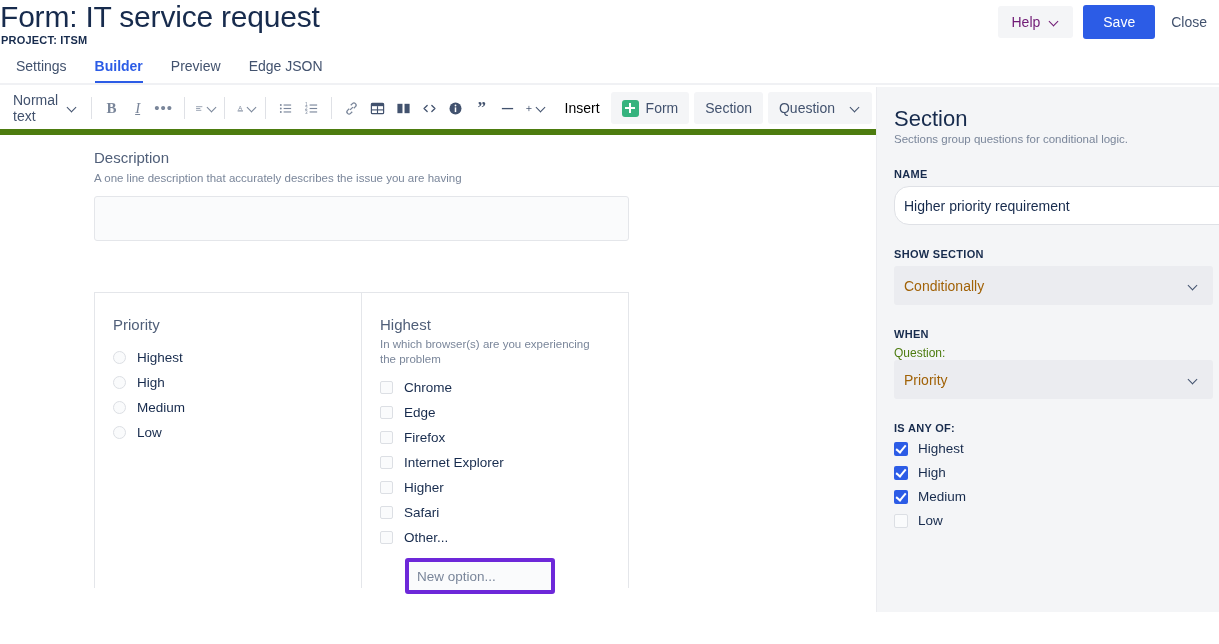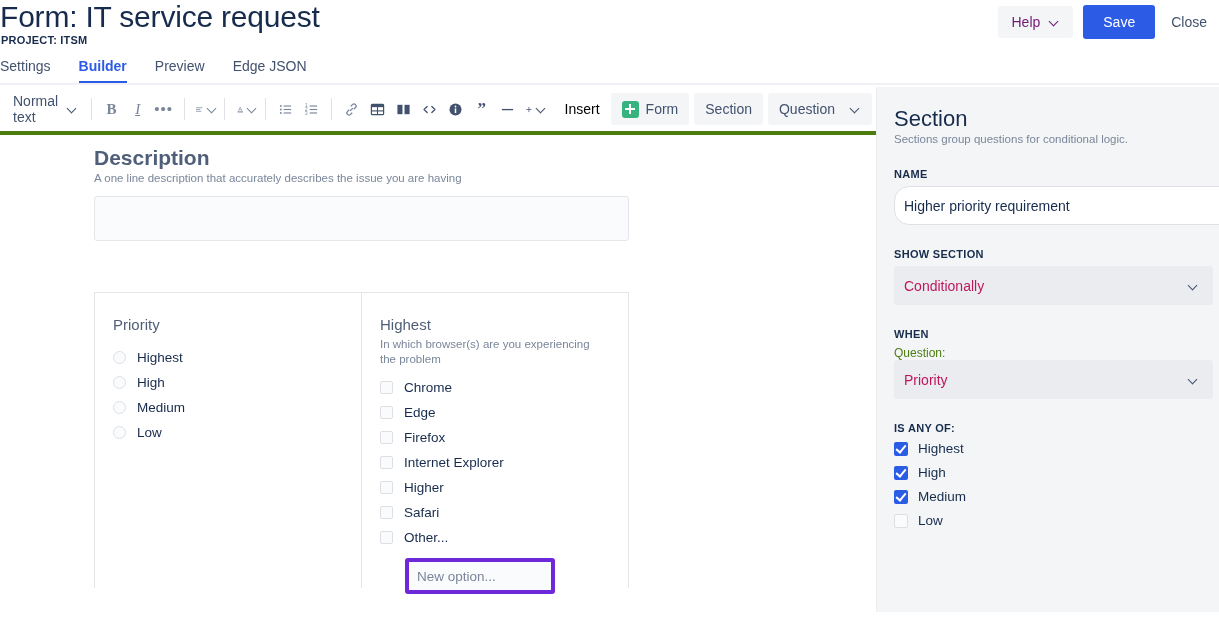--- a/index.html
+++ b/index.html
@@ -57,33 +57,33 @@
   .tabs {
     position: absolute; left: 0; top: 58px; width: 1219px; height: 27px;
     display: flex; align-items: flex-start; gap: 0px;
     border-bottom: 2px solid #f0f1f4;
   }
   .tab {
     padding: 0 14px 7px 14px; font-size: 14px; color: #42526e;
     cursor: pointer; position: relative; background: none; border: none;
     font-family: "Liberation Sans", sans-serif;
   }
-  .tab:first-child { padding-left: 0; }
+  .tab:first-child { padding-left: 16px; }
   .tab.active { color: #2c5ce6; font-weight: bold; }
   .tab.active::after {
     content: ""; position: absolute; left: 14px; right: 14px; bottom: -2px;
     height: 2px; background: #2c5ce6;
   }
   .tab:first-child.active::after { left: 0; }
 
   
   .toolbar {
     position: absolute; left: 0; top: 87px; width: 876px; height: 48px;
     display: flex; align-items: center; padding: 0 4px;
-    border-bottom: 4px solid #4d7c0f;
+    border-bottom: 6px solid #4d7c0f;
     background: #ffffff;
   }
   .tb-item {
     display: flex; align-items: center; justify-content: center;
     height: 30px; min-width: 26px; padding: 0 4px;
     color: #7a869a; cursor: pointer; border-radius: 3px;
     font-size: 14px;
   }
   .tb-item.dark { color: #42526e; }
   .tb-text {
@@ -112,21 +112,21 @@
   }
   .green-plus::before { left: 3.5px; top: 7.6px; width: 10px; height: 1.8px; }
   .green-plus::after { left: 7.6px; top: 3.5px; width: 1.8px; height: 10px; }
 
   
   .canvas {
     position: absolute; left: 0; top: 135px; width: 876px; height: 509px;
     background: #ffffff; overflow: hidden;
   }
   .q-desc-wrap { position: absolute; left: 94px; top: 13px; width: 535px; }
-  .q-label { font-size: 21px; color: #505f79; line-height: 20px; font-weight: bold; }
+  .q-label { font-size: 15px; color: #505f79; line-height: 20px; }
   .q-help { font-size: 11.5px; color: #7a869a; line-height: 16px; margin-top: 2px; }
   .text-input-box {
     margin-top: 10px; height: 45px; width: 535px;
     background: #fafbfc; border: 1px solid #e4e6ea; border-radius: 3px;
   }
 
   
   .tbl {
     position: absolute; left: 94px; top: 157px;
     width: 535px; height: 296px;
@@ -172,21 +172,21 @@
   .field {
     width: 376px; height: 39px; background: #ffffff;
     border: 1px solid #dfe1e6; border-radius: 15px;
     display: flex; align-items: center; padding: 0 9px;
     font-size: 14px; color: #172b4d;
   }
   .select {
     width: 319px; height: 39px; background: #ebecf0;
     border: 1px solid transparent; border-radius: 3px;
     display: flex; align-items: center; justify-content: space-between;
-    padding: 0 13px 0 9px; font-size: 14px; color: #be185d; cursor: pointer;
+    padding: 0 13px 0 9px; font-size: 14px; color: #a16207; cursor: pointer;
   }
   .sel-chev { color: #42526e; }
   .chk-row { display: flex; align-items: center; gap: 10px; height: 23px; margin-top: 1px; }
   .chk-on {
     width: 14px; height: 14px; border-radius: 2px; background: #2c5ce6;
     flex: none; position: relative;
   }
   .chk-on::after {
     content: ""; position: absolute; left: 4px; top: 1.5px;
     width: 4px; height: 8px;

